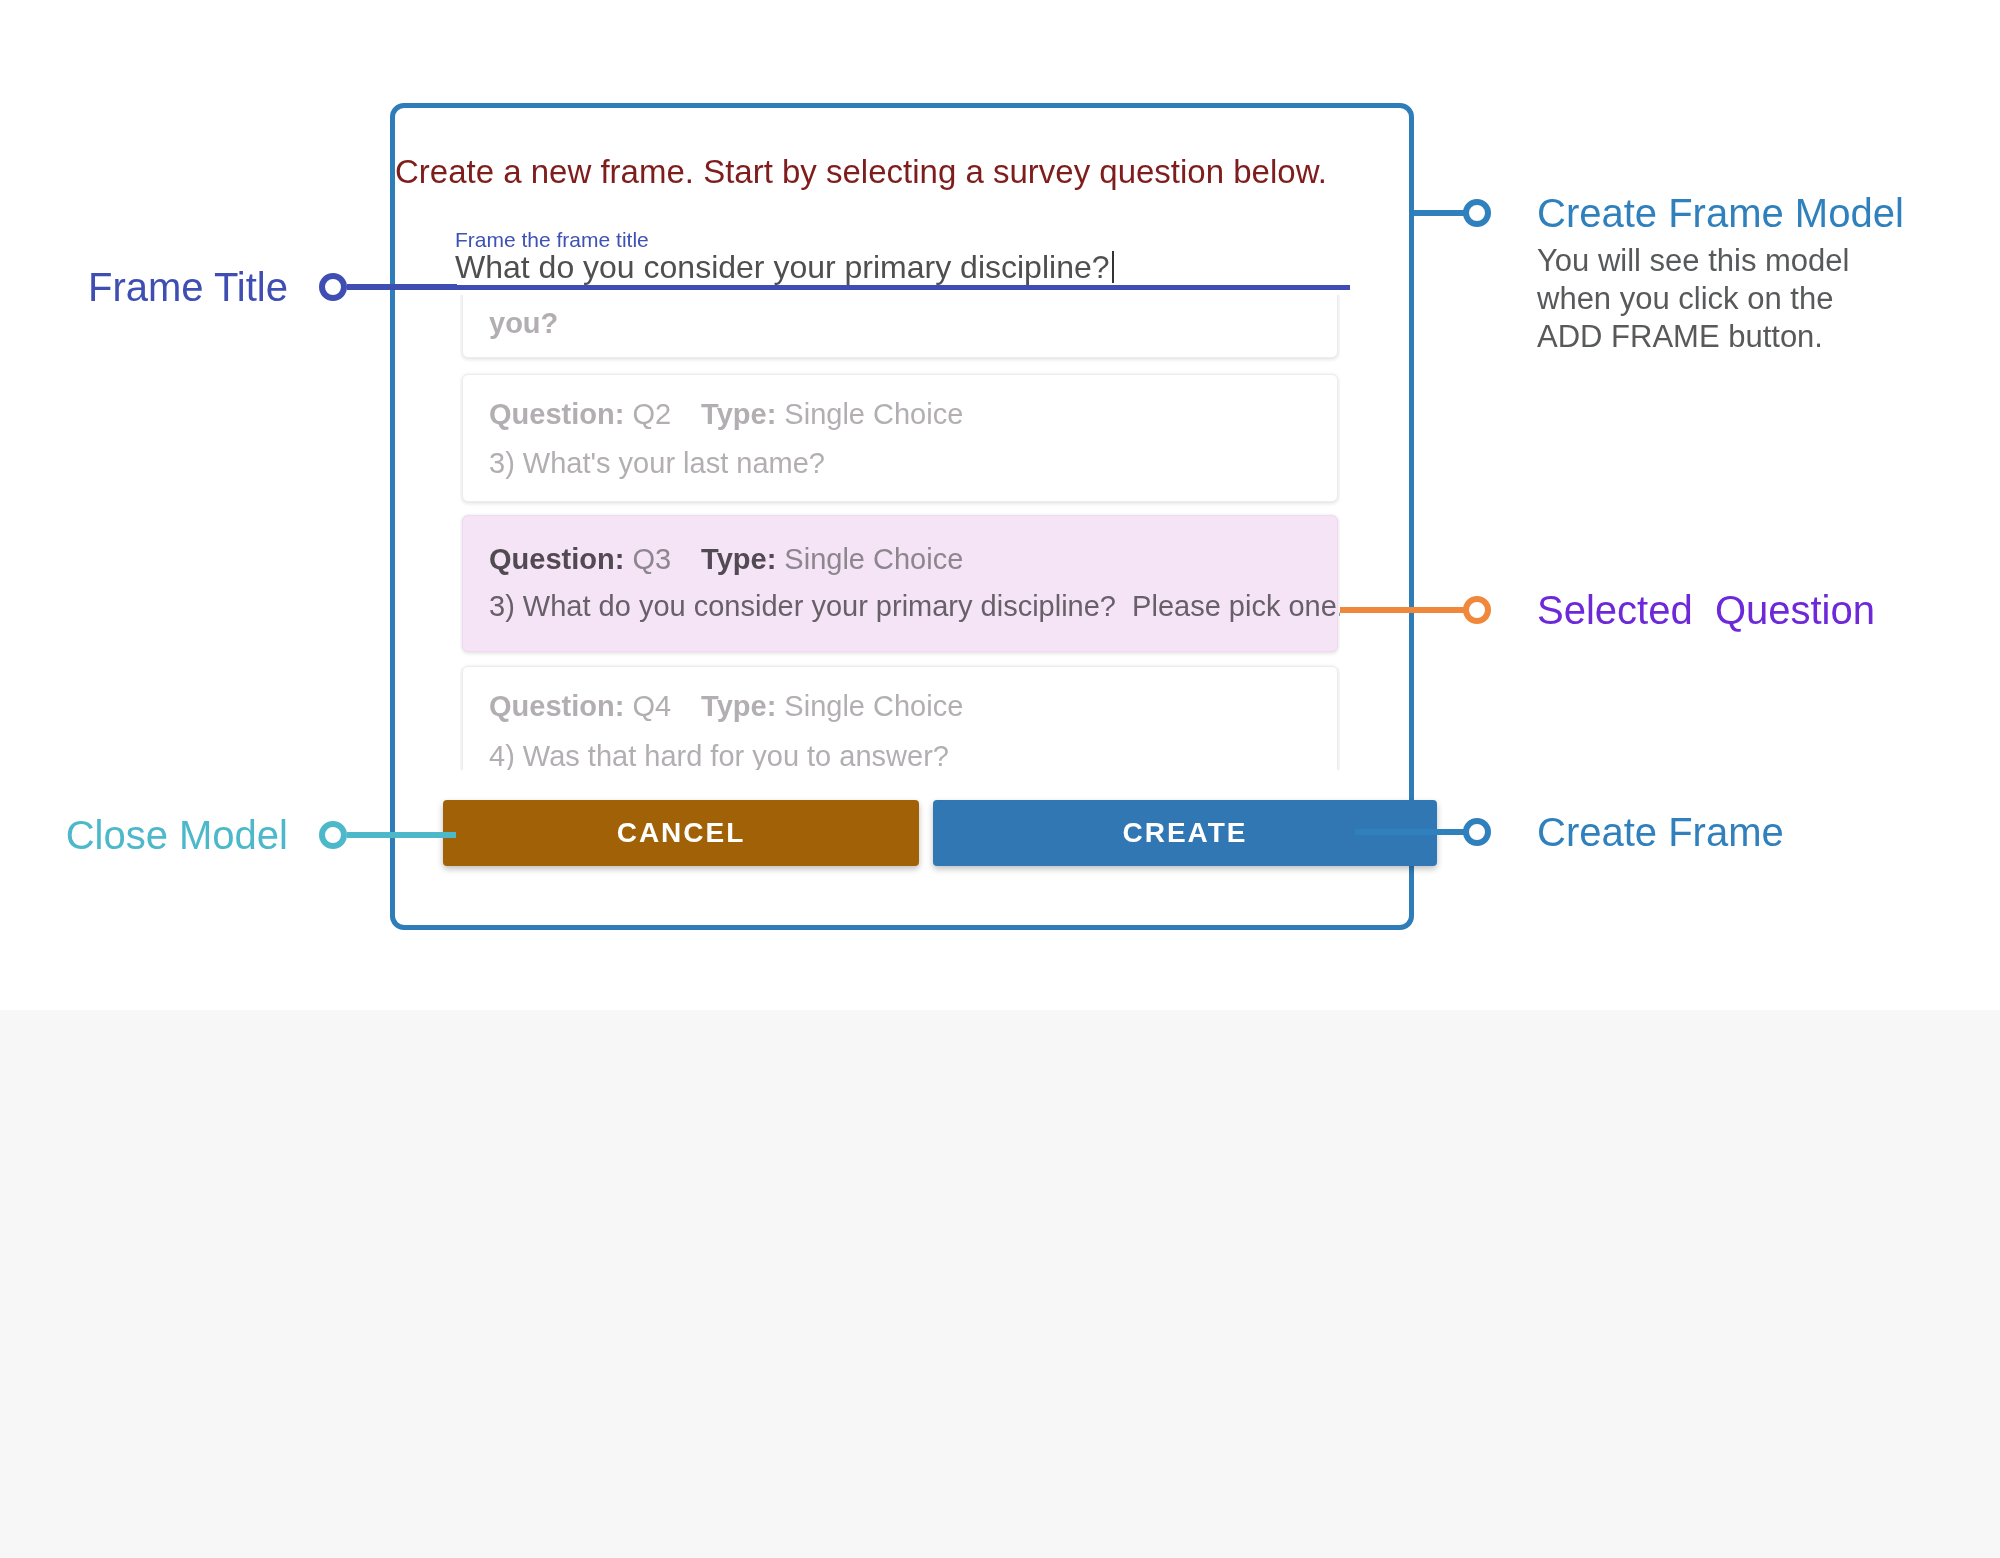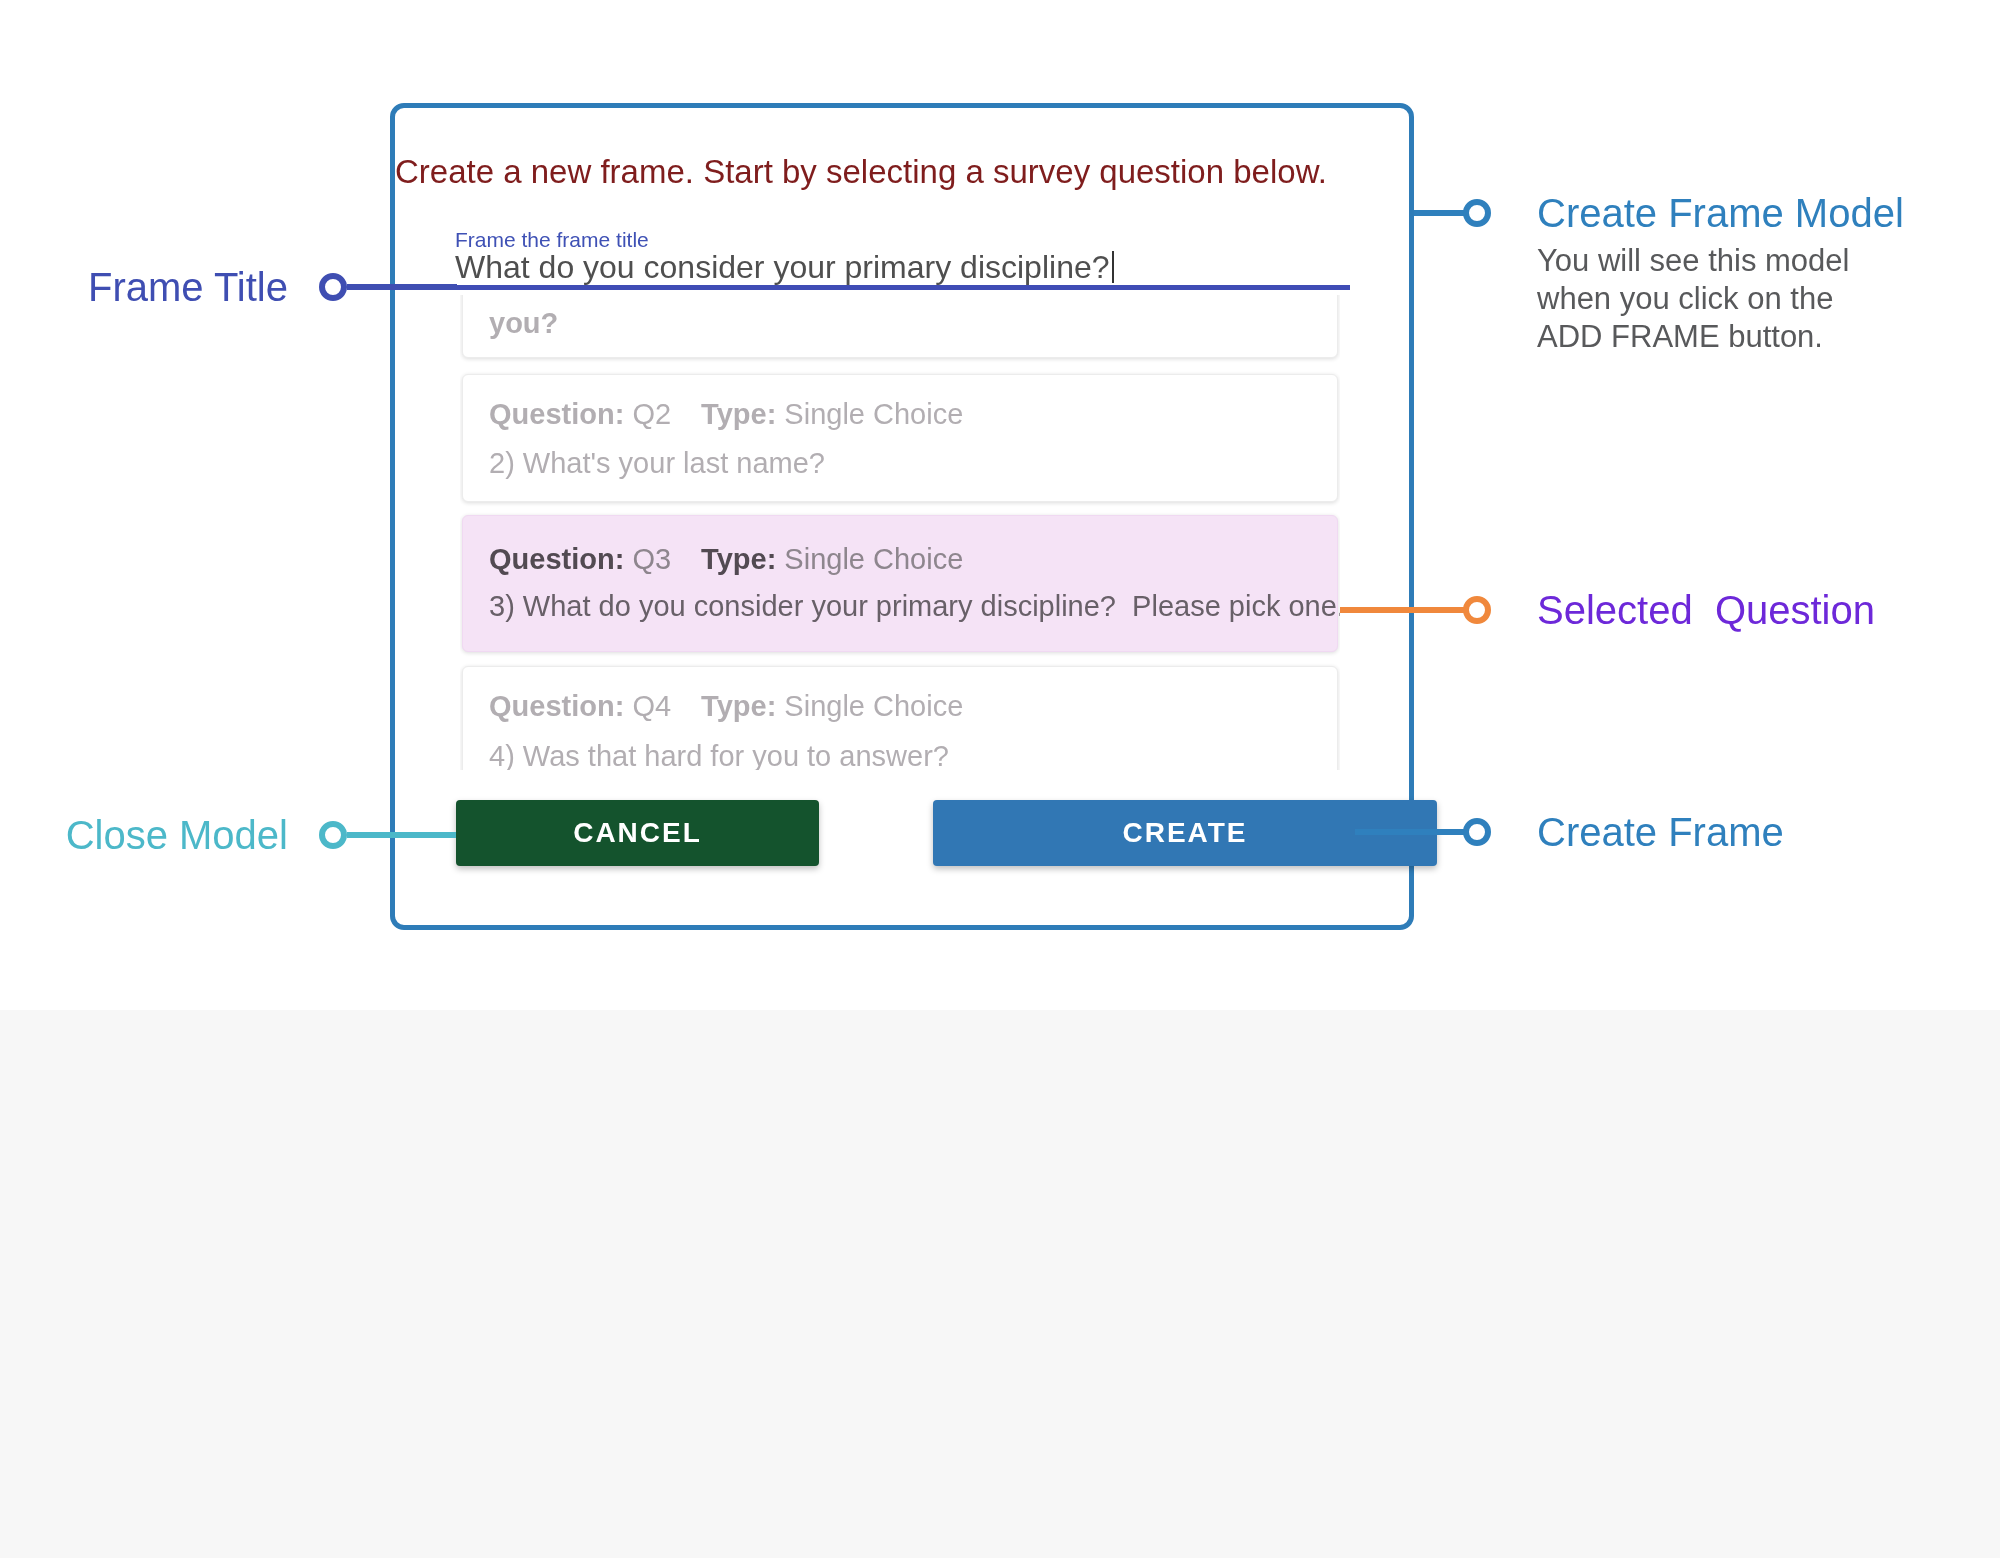--- a/index.html
+++ b/index.html
@@ -32,21 +32,21 @@
            background:#f5e3f6;border-color:#f0d9f2;color:#8e868e;}
   .card-q3 .meta b{color:#524a52;}
   .card-q3 .qtext{margin-top:11px;color:#686068;}
   .card-q4{top:371px;height:130px;padding:21px 26px 0 26px;}
   .card-q4 .qtext{margin-top:14px;}
 
   .btn{position:absolute;top:692px;height:66px;border:none;border-radius:4px;
        font-family:"Liberation Sans",sans-serif;font-size:28px;font-weight:bold;color:#ffffff;
        letter-spacing:2px;line-height:66px;text-align:center;padding:0;
        box-shadow:0 3px 6px rgba(0,0,0,.25);cursor:pointer;}
-  .btn-cancel{left:61px;width:363px;background:#14532d;}
+  .btn-cancel{left:48px;width:476px;background:#a16207;}
   .btn-create{left:538px;width:504px;background:#3177b4;}
 
   
   .ring{position:absolute;width:16px;height:16px;border-radius:50%;background:#fff;border:6px solid #000;}
   .conn{position:absolute;height:6px;}
   .ann-label{position:absolute;font-size:40px;line-height:46px;}
   .indigo{color:#3f4eb2;}  .ring.indigo,.conn.indigo{border-color:#3f4eb2;background-color:#3f4eb2;}
   .ring.indigo{background:#fff;}
   .teal{color:#4cb8c9;}    .conn.teal{background:#4cb8c9;}   .ring.teal{border-color:#4cb8c9;}
   .blue{color:#2f80bd;}    .conn.blue{background:#2f80bd;}   .ring.blue{border-color:#2f80bd;}
@@ -73,21 +73,21 @@
     <div class="input-underline"></div>
 
     <div class="qlist">
 
       <div class="qcard card-partial">
         <div class="qtext">you?</div>
       </div>
 
       <div class="qcard card-q2">
         <div class="meta"><b>Question:</b> <span>Q2</span><span class="type-group"><b>Type:</b> <span>Single Choice</span></span></div>
-        <div class="qtext">2) What's your last name?</div>
+        <div class="qtext">3) What's your last name?</div>
       </div>
 
       <div class="qcard card-q3">
         <div class="meta"><b>Question:</b> <span>Q3</span><span class="type-group"><b>Type:</b> <span>Single Choice</span></span></div>
         <div class="qtext pre">3) What do you consider your primary discipline?  Please pick one.</div>
       </div>
 
       <div class="qcard card-q4">
         <div class="meta"><b>Question:</b> <span>Q4</span><span class="type-group"><b>Type:</b> <span>Single Choice</span></span></div>
         <div class="qtext">4) Was that hard for you to answer?</div>

